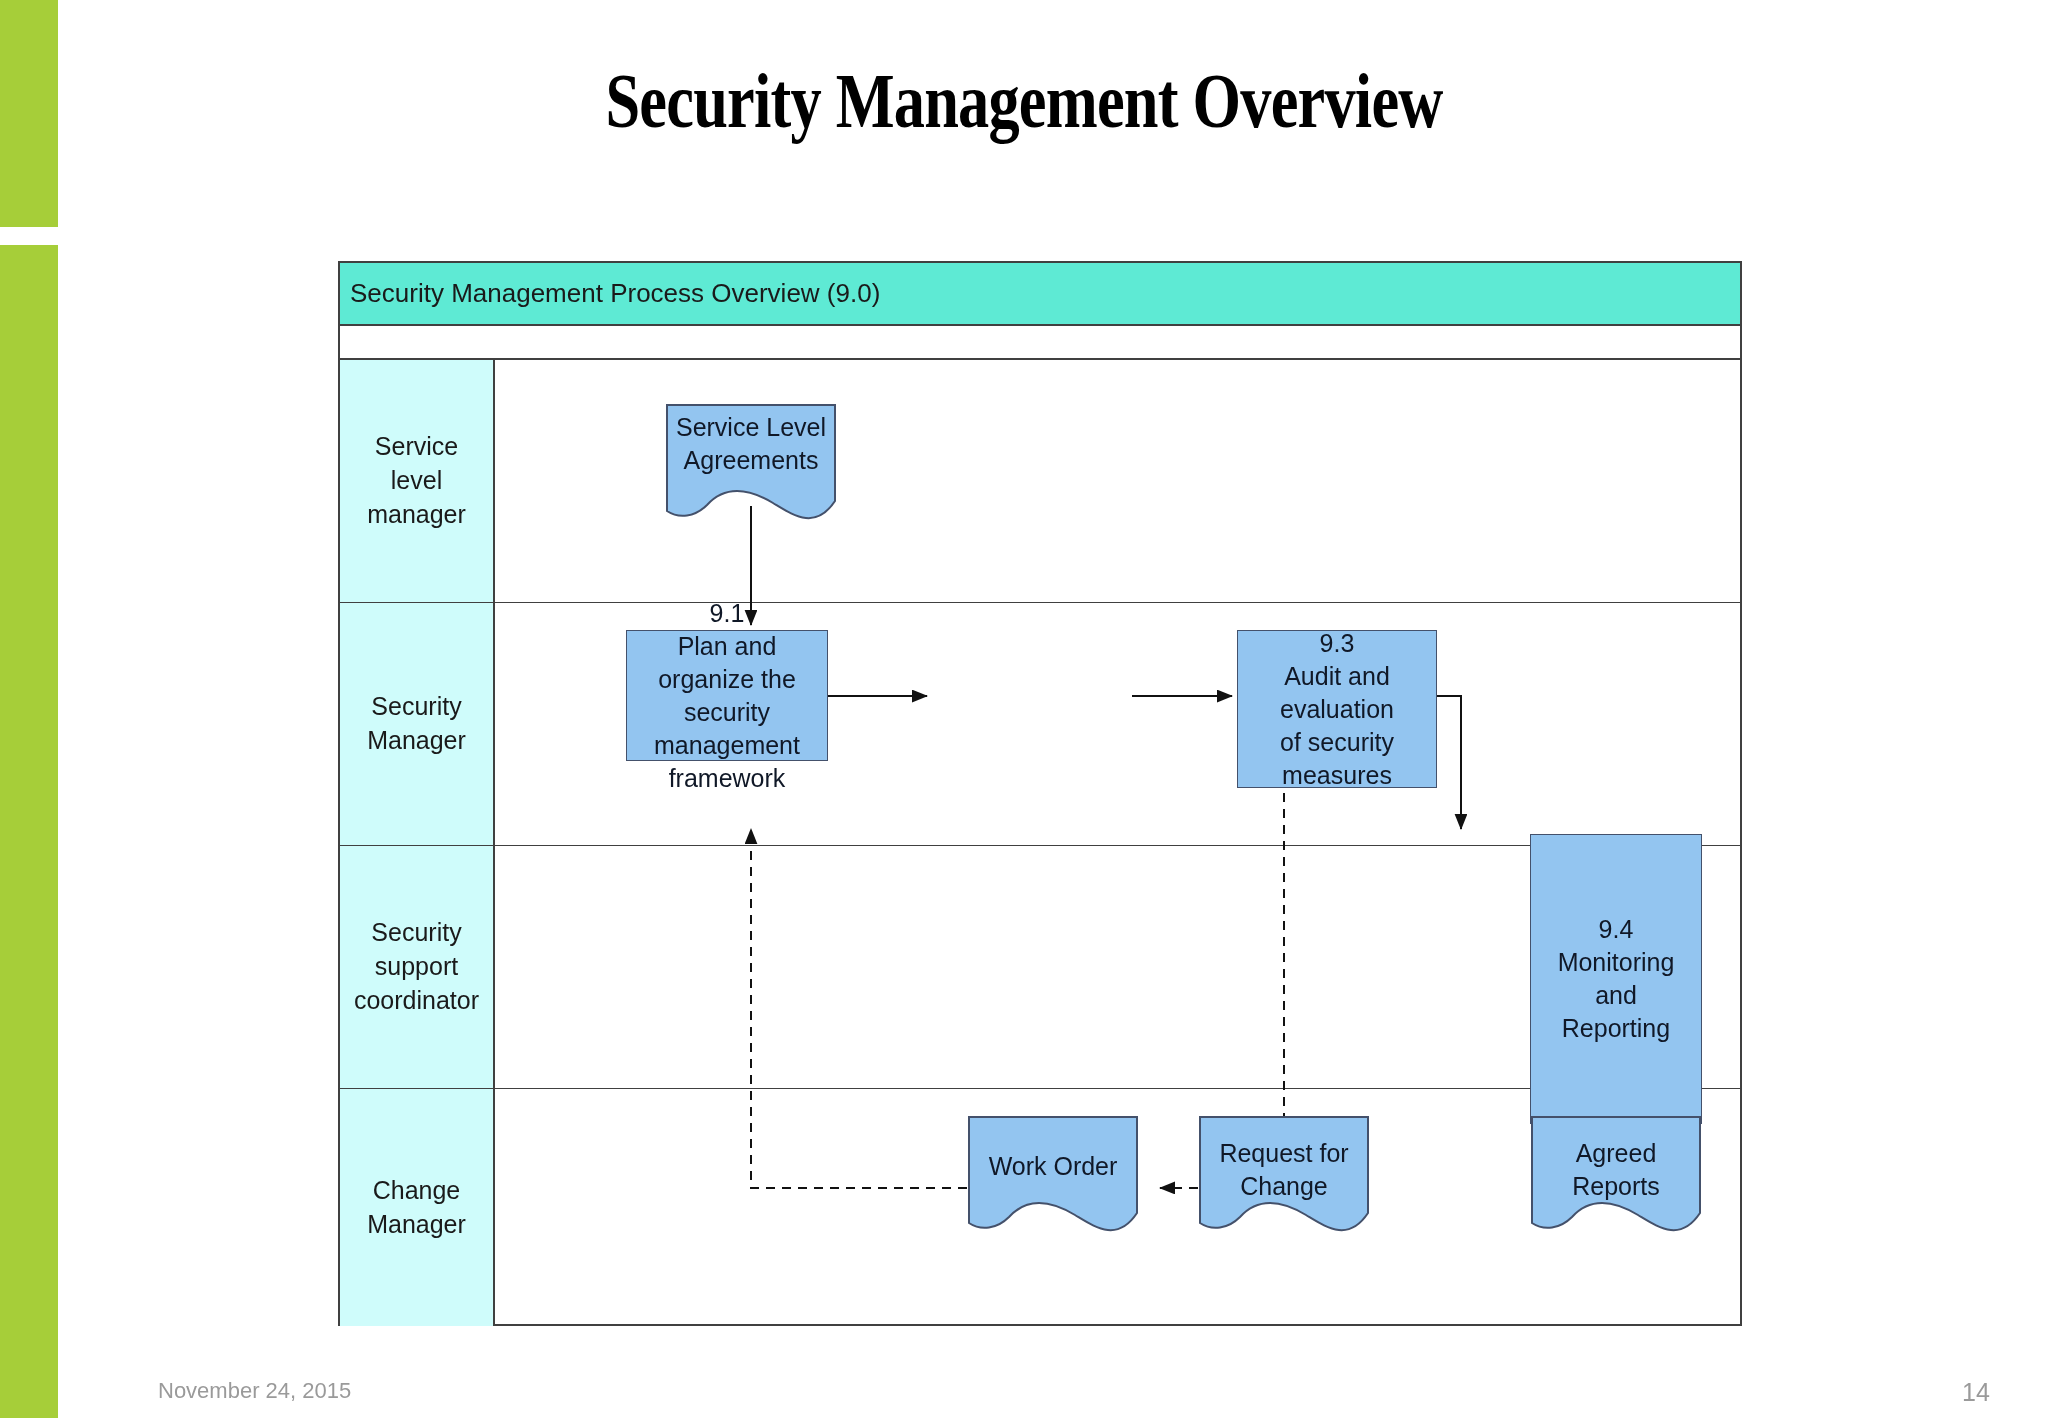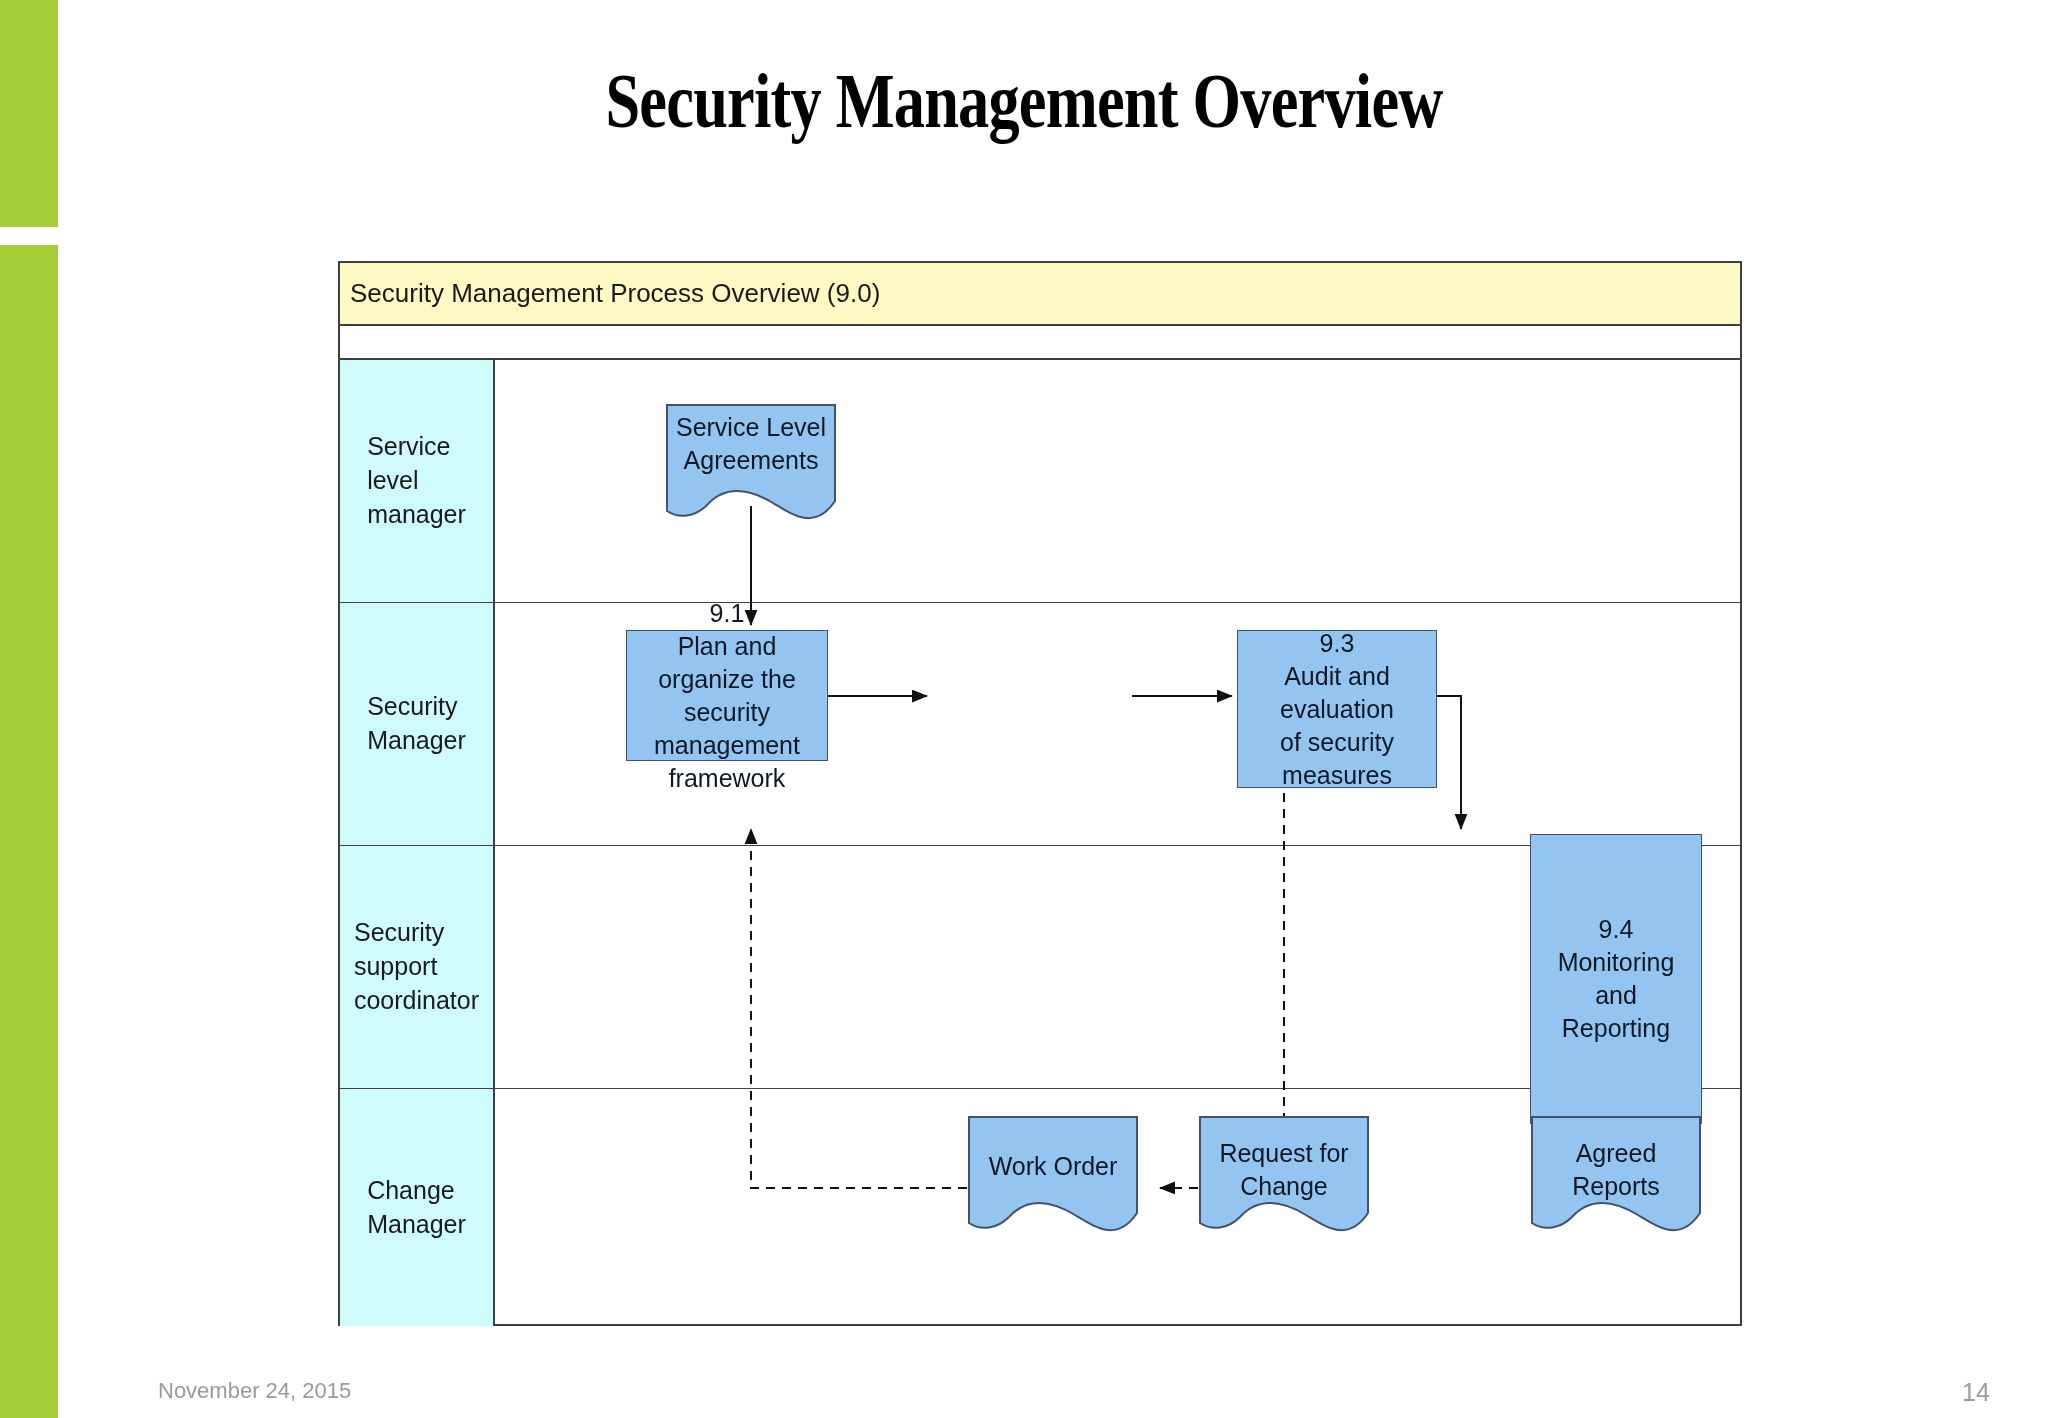--- a/index.html
+++ b/index.html
@@ -41,21 +41,21 @@
     position:absolute;
     left:338px; top:261px;
     width:1404px; height:1065px;
     border:2px solid #404040;
     background:#ffffff;
   }
 
   .diagram-header {
     position:absolute; left:0; top:0;
     width:100%; height:63px;
-    background:#fef9c3;
+    background:#5eead4;
     border-bottom:2px solid #404040;
     display:flex; align-items:center;
   }
   .diagram-header-text {
     padding-left:10px;
     font-size:26px;
     color:#1a1a1a;
   }
 
   .diagram-spacer {
@@ -74,21 +74,21 @@
   .lane.lane1 { top:340px; height:243px; }
   .lane.lane2 { top:583px; height:243px; }
   .lane.lane3 { top:826px; height:237px; border-bottom:none; }
 
   .lane-label {
     position:absolute; left:0; top:0;
     width:155px; height:100%;
     background:#CFFCFB;
     border-right:2px solid #404040;
     display:flex; align-items:center; justify-content:center;
-    text-align:left;
+    text-align:center;
     font-size:25px;
     line-height:1.35;
     color:#1a1a1a;
     white-space:pre-line;
   }
   .lane-body {
     position:absolute; left:155px; top:0;
     right:0; height:100%;
   }
 

